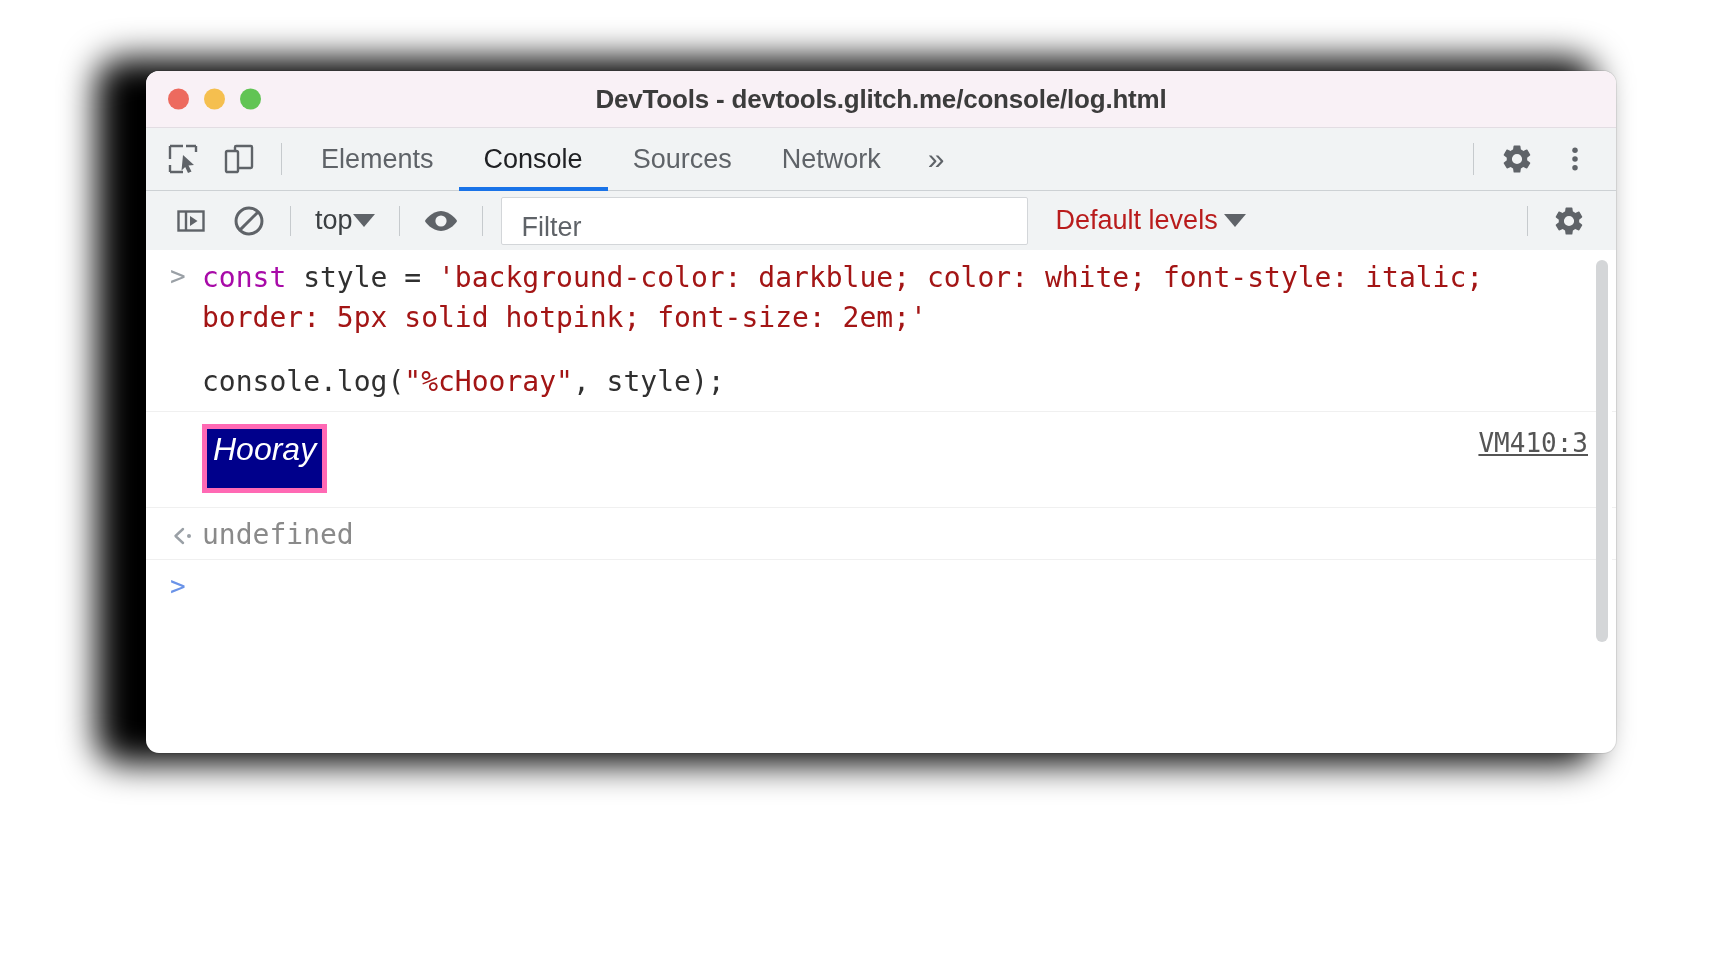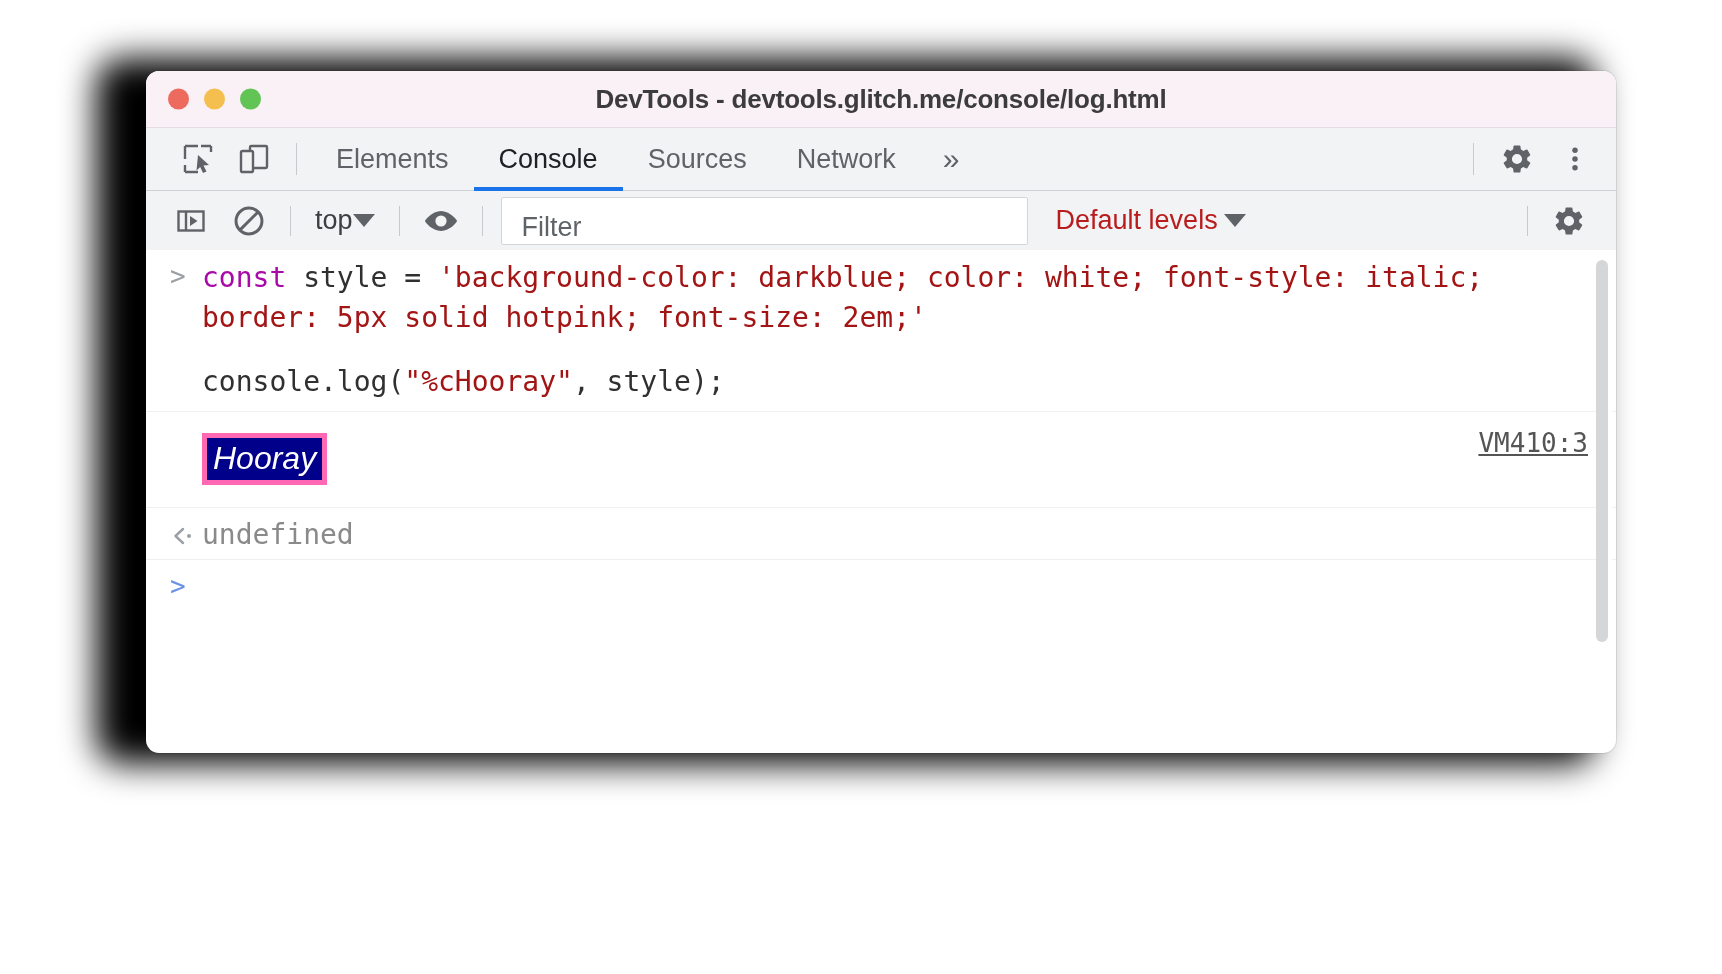--- a/index.html
+++ b/index.html
@@ -69,21 +69,21 @@
   }
 
   
   .tabbar {
     position: relative;
     height: 63px;
     background: #f1f3f4;
     border-bottom: 1px solid #cdd1d4;
     display: flex;
     align-items: center;
-    padding-left: 24px;
+    padding-left: 9px;
   }
   .tool-icon-btn {
     width: 56px; height: 48px;
     display: flex; align-items: center; justify-content: center;
   }
   .vsep {
     width: 1px; height: 32px;
     background: #c6cacd;
     margin: 0 14px;
   }
@@ -227,21 +227,20 @@
   .tok-kw  { color: #a80aa8; }
   .tok-str { color: #a31515; }
   .tok-plain { color: #303030; }
 
   .out-row {
     position: relative;
     padding: 12px 44px 14px 56px;
     border-bottom: 1px solid #f0f0f0;
     min-height: 96px;
     display: flex;
-    align-items: center;
   }
   .hooray {
     display: inline-block;
     background: #00008b;
     color: #ffffff;
     font-style: italic;
     border: 5px solid #ff69b4;
     font-size: 2em;
     font-family: "Liberation Sans", sans-serif;
     padding: 2px 6px;

